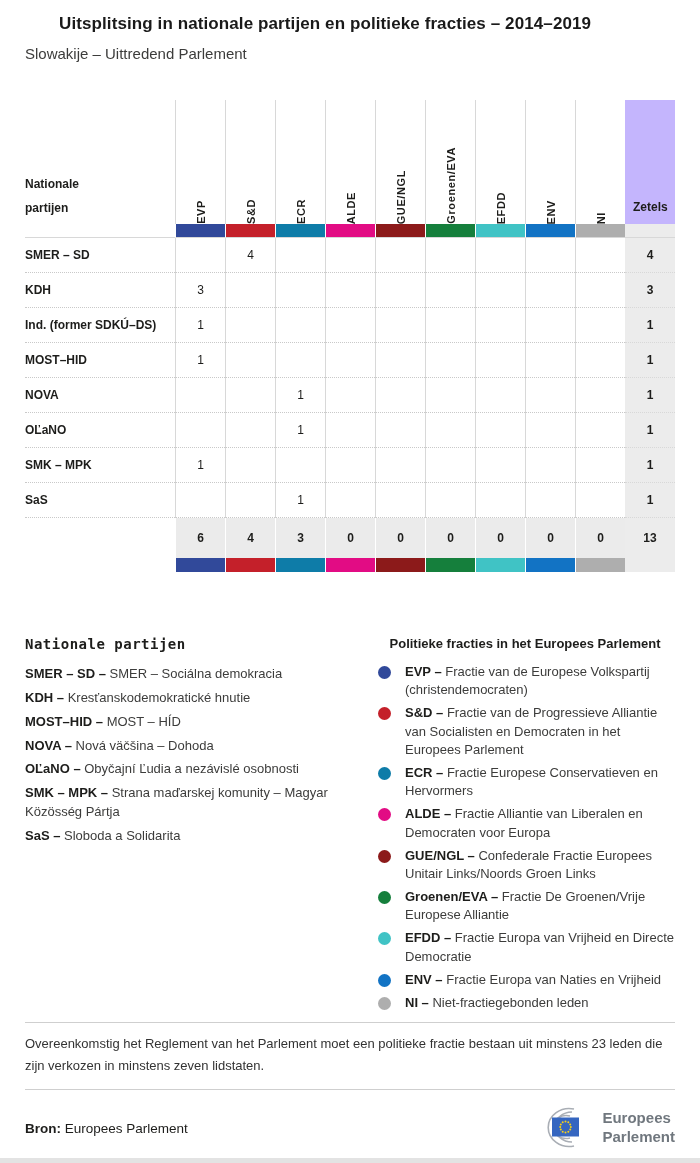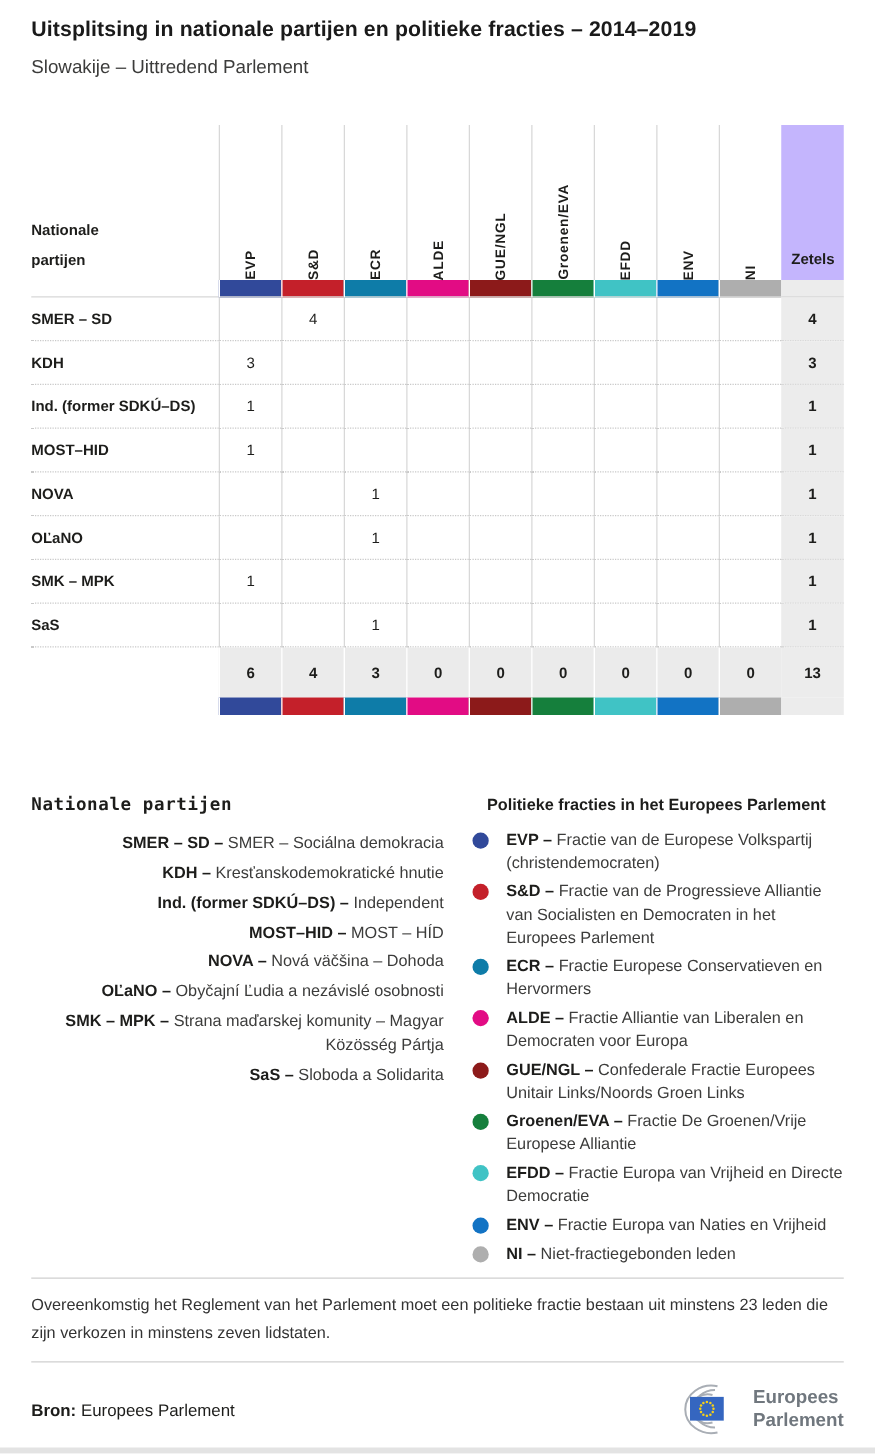--- a/index.html
+++ b/index.html
@@ -3,21 +3,21 @@
 <meta charset="utf-8">
 <style>
   * { margin:0; padding:0; box-sizing:border-box; }
   html,body { background:#fff; }
   .page {
     position:relative; width:700px; height:1163px; background:#fff;
     font-family:"Liberation Sans", sans-serif; color:#1d1d1b; overflow:hidden;
   }
   
   .titleblock { position:absolute; top:14px; left:25px; right:25px; }
-  .title { font-size:17px; font-weight:700; color:#1a1a1a; letter-spacing:.1px; }
+  .title { font-size:17px; font-weight:700; color:#1a1a1a; letter-spacing:.1px;margin-left:34px; }
   .subtitle { margin-top:11px; font-size:15px; font-weight:400; color:#3c3c3b; }
 
   
   #grid {
     position:absolute; top:100px; left:25px; width:650px;
     display:grid;
     grid-template-columns:150px repeat(9,50px) 50px;
     grid-template-rows:124px 14px repeat(8,35px) 40px 14px;
   }
   .cell { min-width:0; }
@@ -43,21 +43,21 @@
            justify-content:center; font-size:12px; font-weight:700; }
   .ztotal { background:#ececec; display:flex; align-items:center; justify-content:center;
             font-size:12px; font-weight:700; }
 
   
   .legends { position:absolute; top:636px; left:25px; right:25px; display:flex; }
   .leg-left { width:330px; flex:0 0 330px; }
   .leg-right { flex:1; padding-left:20px; }
   .lp-title { font-family:"DejaVu Sans Mono", monospace; font-size:14px; font-weight:700;
               margin-bottom:13px; letter-spacing:.5px; }
-  .lp-item { font-size:13px; line-height:1.45; margin-bottom:5px; color:#3c3c3b;text-align:right; }
+  .lp-item { font-size:13px; line-height:1.45; margin-bottom:5px; color:#3c3c3b; }
   .lg-title { font-size:13px; font-weight:700; margin-bottom:12px; color:#1d1d1b;text-align:center; }
   .lg-item { display:flex; align-items:flex-start; margin-bottom:5px; }
   .dot { width:13px; height:13px; border-radius:50%; flex:0 0 13px; margin:3px 14px 0 3px; }
   .lg-text { font-size:13px; line-height:1.4; color:#3c3c3b; }
   .b { font-weight:700; color:#1d1d1b; }
   .r { font-weight:400; }
 
   
   .footnote { position:absolute; top:1022px; left:25px; right:25px;
               border-top:1px solid #cfcfcf; border-bottom:1px solid #cfcfcf;
@@ -233,21 +233,20 @@
       <div class="cell barcell" style="background: rgb(174, 174, 174);"></div>
       <div class="cell zbar"></div>
     </div>
 
   <div class="legends">
     <div class="leg-left">
       <div class="lp-title">Nationale partijen</div>
       <div id="lp-list">
           <div class="lp-item"><span class="b">SMER – SD – </span><span class="r">SMER – Sociálna demokracia</span></div>
           <div class="lp-item"><span class="b">KDH – </span><span class="r">Kresťanskodemokratické hnutie</span></div>
-          <div class="lp-item"><span class="b">Ind. (former SDKÚ–DS) – </span><span class="r">Independent</span></div>
           <div class="lp-item"><span class="b">MOST–HID – </span><span class="r">MOST – HÍD</span></div>
           <div class="lp-item"><span class="b">NOVA – </span><span class="r">Nová väčšina – Dohoda</span></div>
           <div class="lp-item"><span class="b">OĽaNO – </span><span class="r">Obyčajní Ľudia a nezávislé osobnosti</span></div>
           <div class="lp-item"><span class="b">SMK – MPK – </span><span class="r">Strana maďarskej komunity – Magyar Közösség Pártja</span></div>
           <div class="lp-item"><span class="b">SaS – </span><span class="r">Sloboda a Solidarita</span></div>
         </div>
     </div>
     <div class="leg-right">
       <div class="lg-title">Politieke fracties in het Europees Parlement</div>
       <div id="lg-list">

